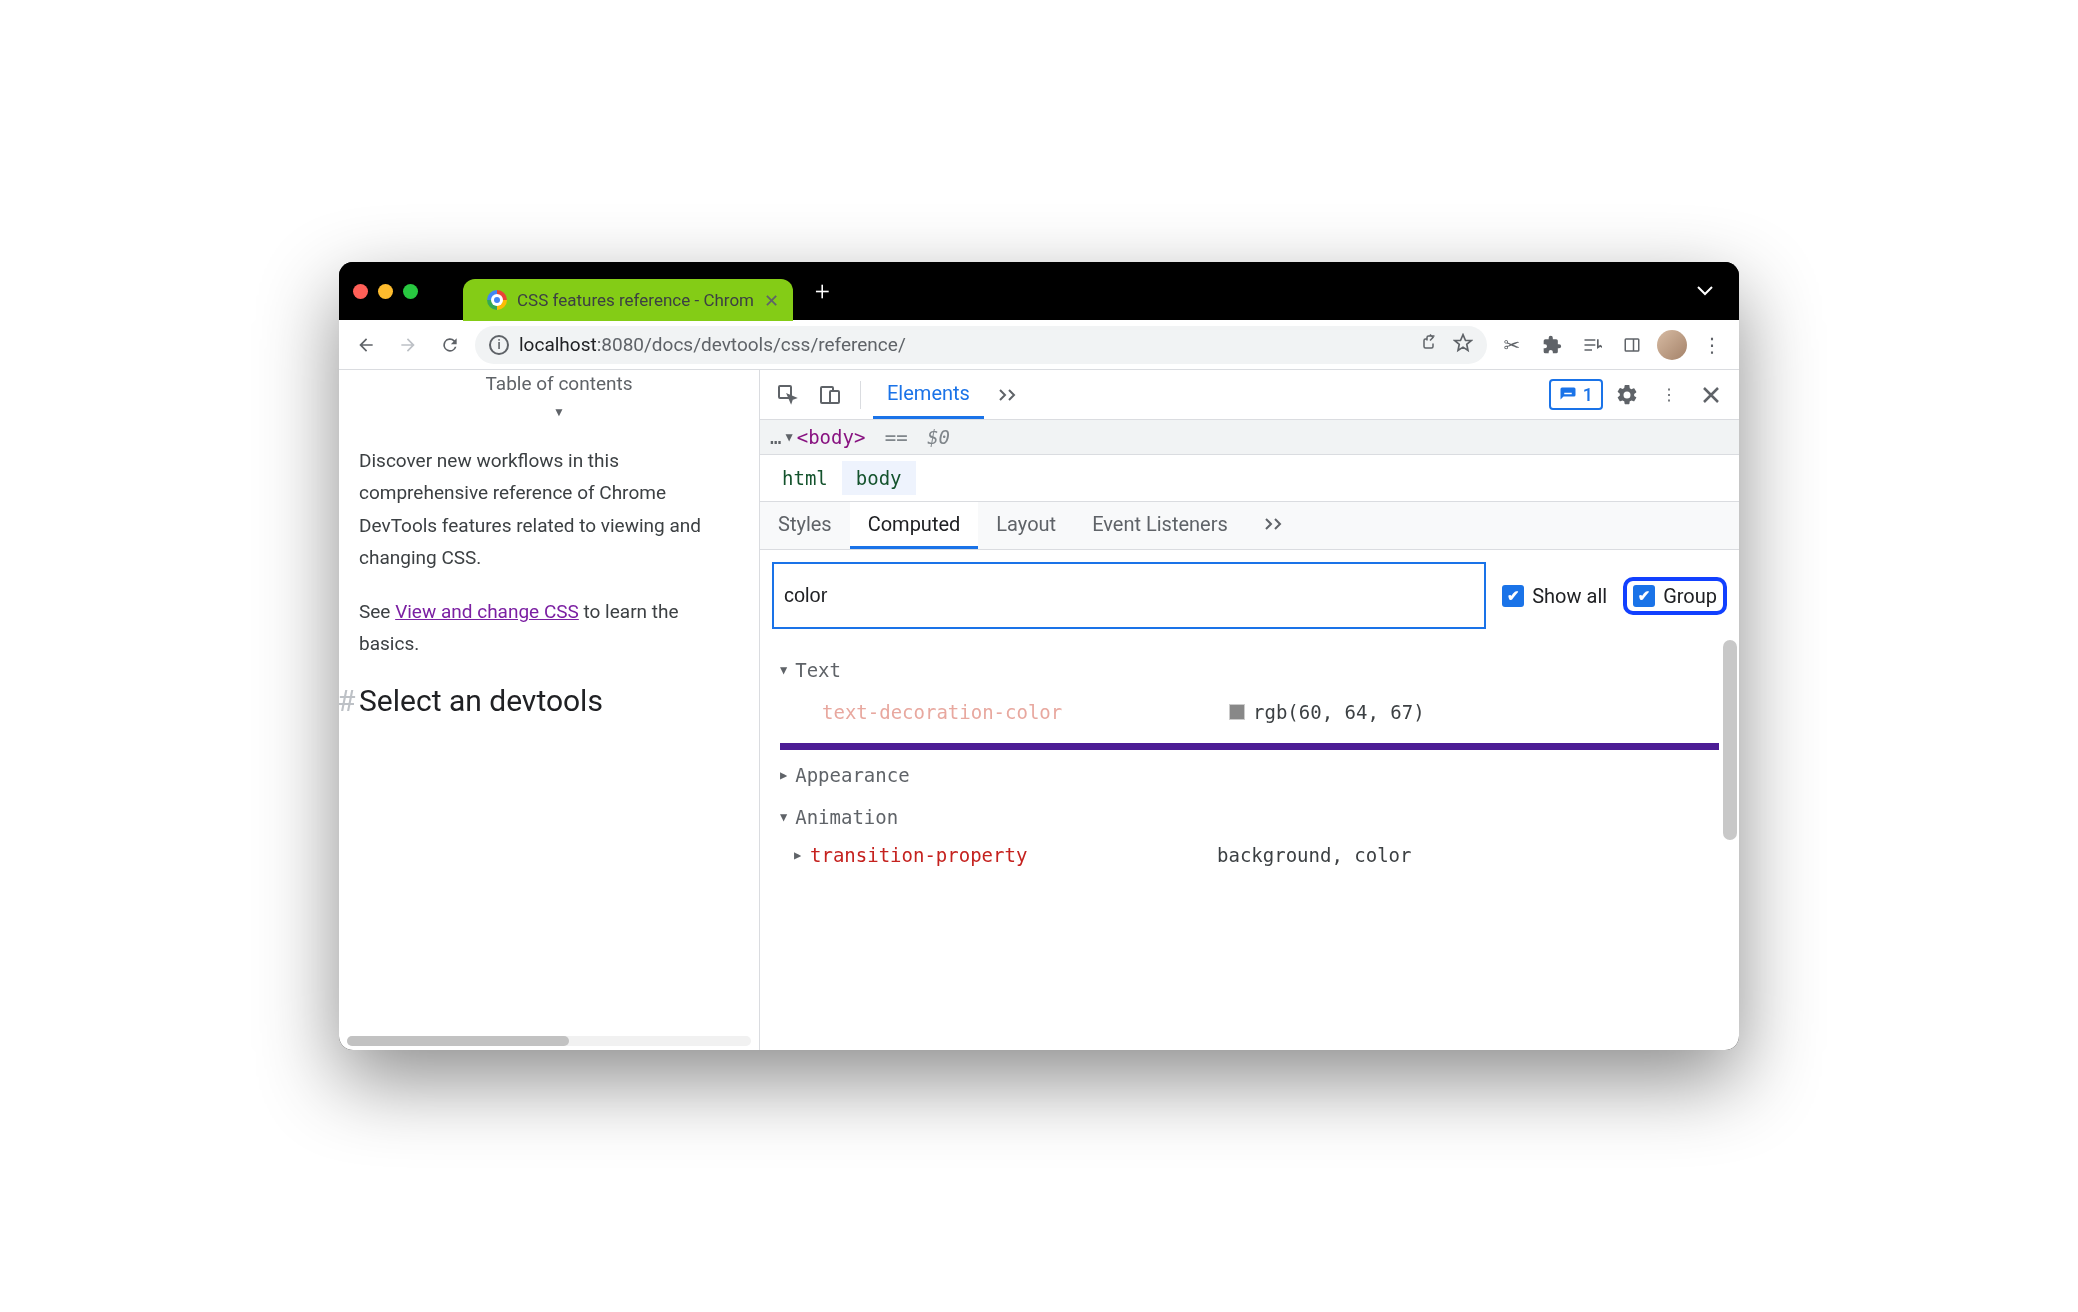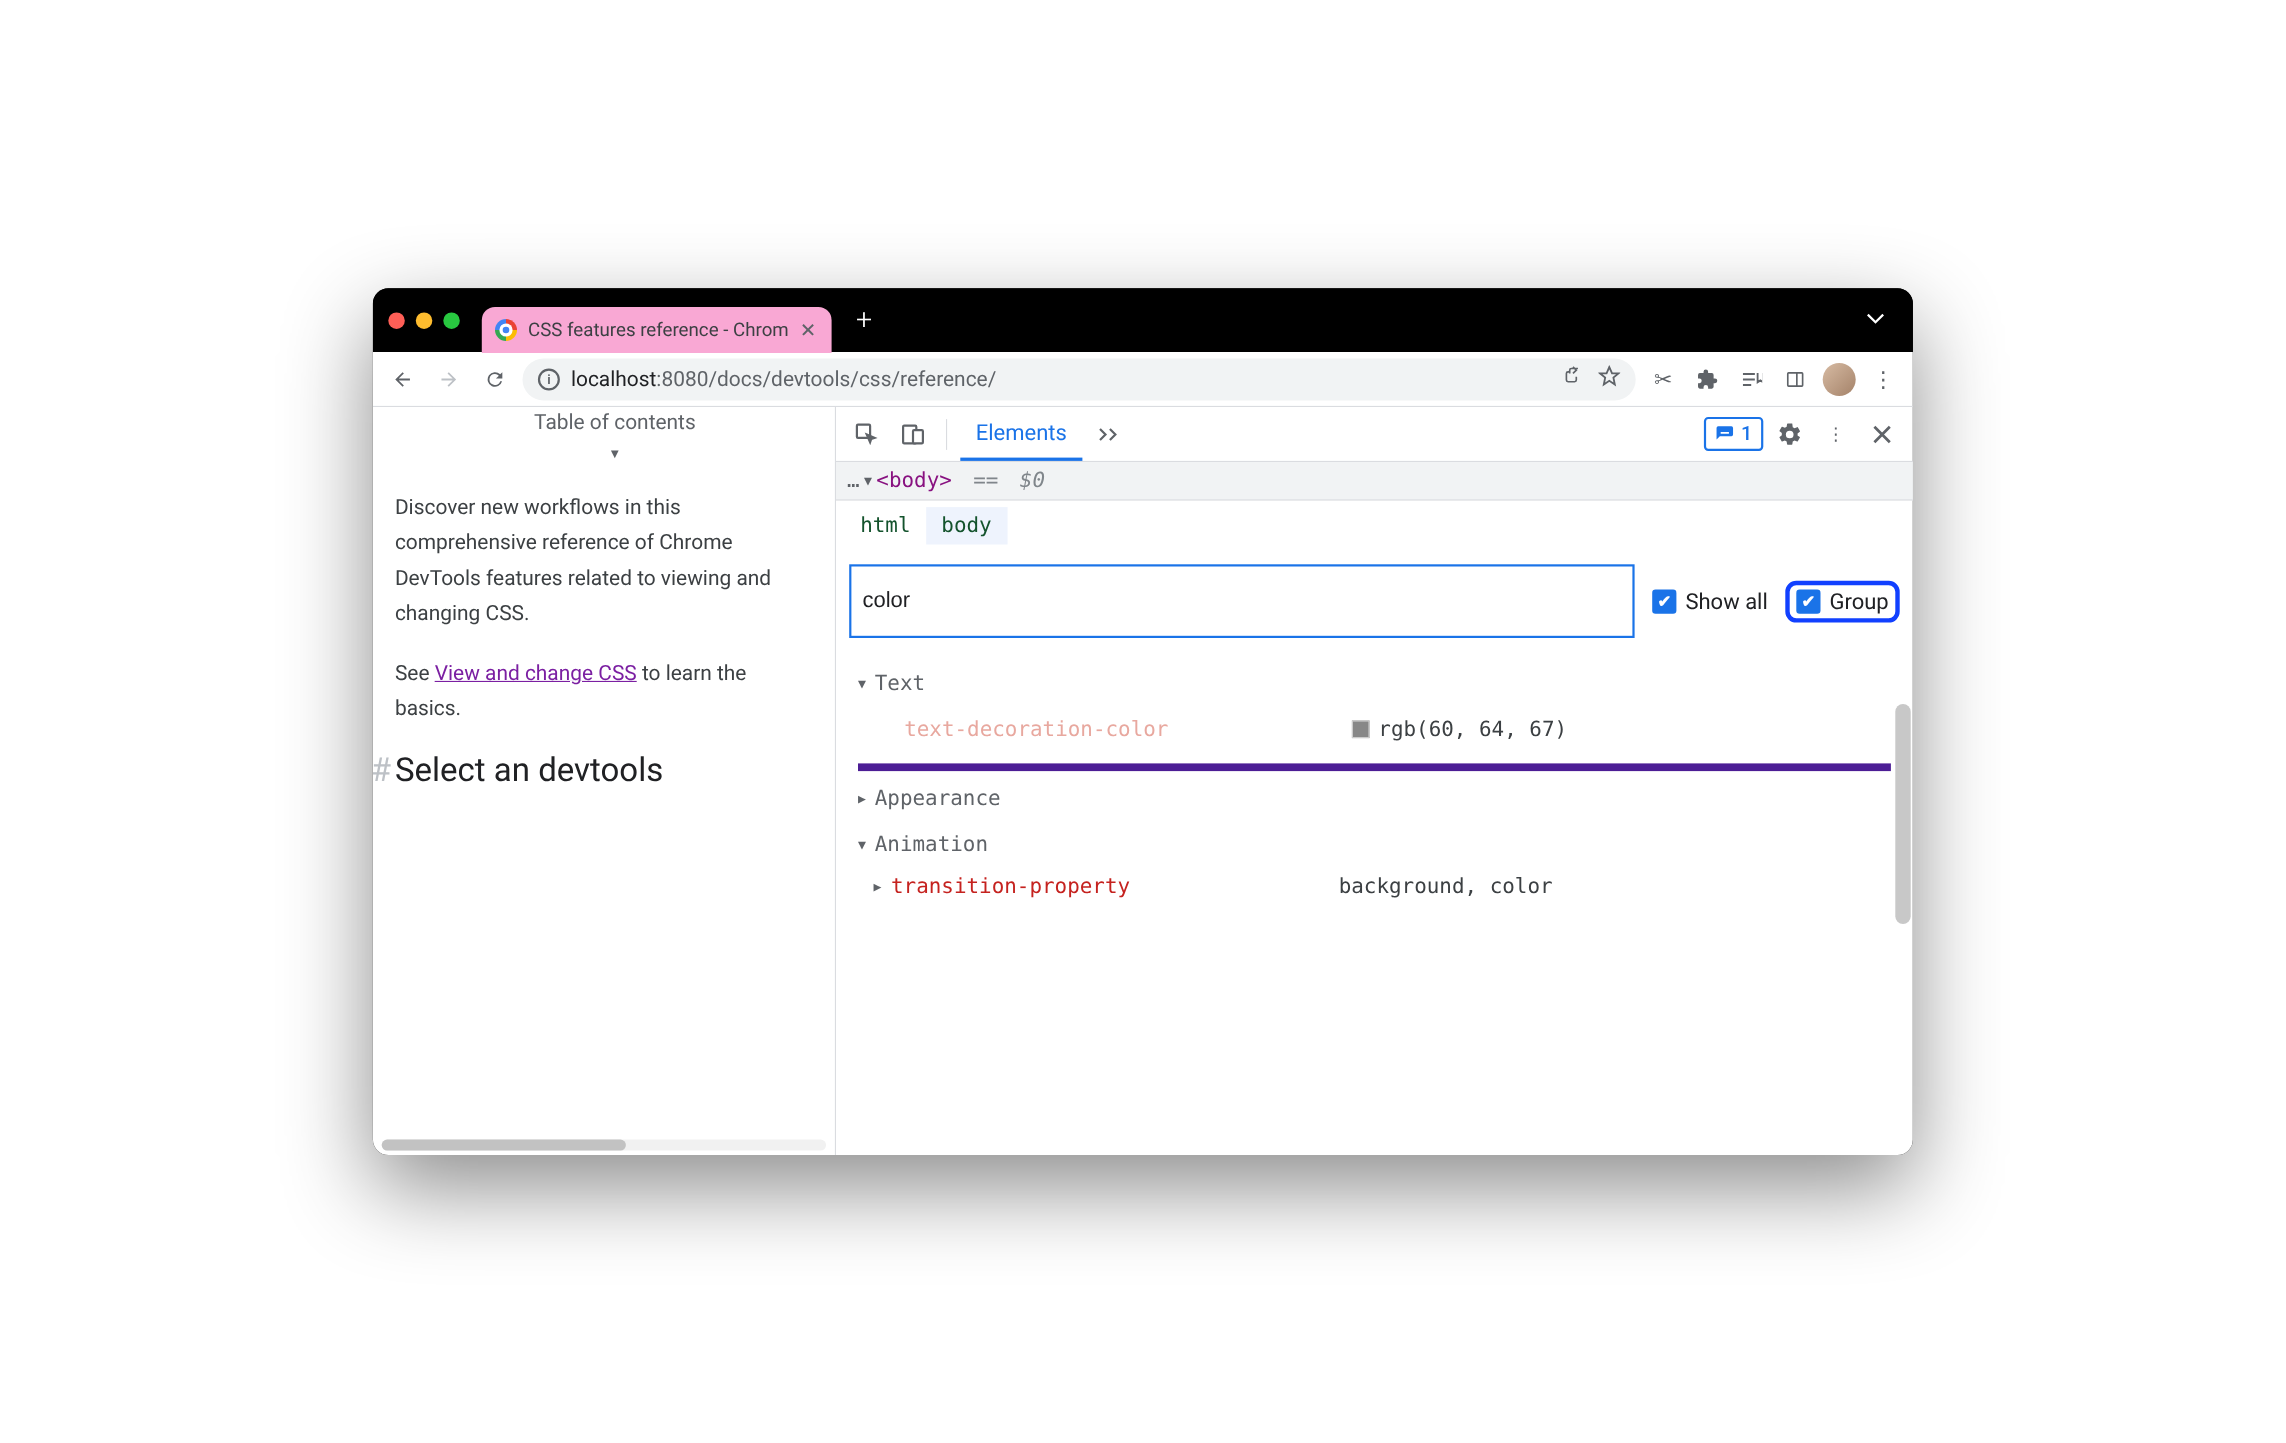--- a/index.html
+++ b/index.html
@@ -31,30 +31,31 @@
     gap: 12px;
     position: relative;
   }
   .traffic-lights { display: flex; gap: 10px; margin-right: 8px; }
   .tl { width: 15px; height: 15px; border-radius: 50%; }
   .tl.red { background:#ff5f57; }
   .tl.yellow { background:#febc2e; }
   .tl.green { background:#28c840; }
   .tab-strip { display:flex; align-items:flex-end; height:100%; }
   .tab {
-    background:#f9a8d4;
+    background:#84cc16;
     border-radius: 12px 12px 0 0;
-    padding: 8px 14px 8px 12px;
+    padding: 8px 14px 8px 24px;
     display:flex; align-items:center; gap:10px;
     min-width: 300px;
     color:#3c4043;
     font-size:17px;
     position:relative;
     bottom:-1px;
     height: 42px;
+    margin-left: 25px;
   }
   .tab .favicon { width:20px; height:20px; border-radius:50%; background: conic-gradient(#ea4335 0 90deg, #fbbc05 90deg 180deg, #34a853 180deg 270deg, #4285f4 270deg 360deg); position:relative; }
   .tab .favicon::after { content:''; position:absolute; top:4px; left:4px; width:12px; height:12px; border-radius:50%; background:#fff; }
   .tab .favicon::before { content:''; position:absolute; top:7px; left:7px; width:6px; height:6px; border-radius:50%; background:#4285f4; z-index:2; }
   .tab-title { flex:1; overflow:hidden; white-space:nowrap; text-overflow:ellipsis; }
   .tab-close { font-size:18px; color:#5f6368; cursor:pointer; }
   .new-tab-btn { color:#fff; font-size:26px; font-weight:300; padding:6px 10px; cursor:pointer; }
   .tabs-dropdown { margin-left:auto; color:#fff; font-size:14px; padding:8px 12px; cursor:pointer; }
 
   
@@ -298,20 +299,31 @@
         <span class="tag">&lt;body&gt;</span>
         &nbsp;<span style="color:#80868b">==</span>&nbsp;
         <span class="dollar">$0</span>
       </div>
 
       <div class="breadcrumb">
         <div class="crumb">html</div>
         <div class="crumb active">body</div>
       </div>
 
+      <div class="sub-tabs">
+        <div class="sub-tab">Styles</div>
+        <div class="sub-tab active">Computed</div>
+        <div class="sub-tab">Layout</div>
+        <div class="sub-tab">Event Listeners</div>
+        <div class="sub-tab">
+          <svg width="20" height="14" viewBox="0 0 20 14">
+              <path d="M2 2l5 5-5 5M11 2l5 5-5 5" stroke="#5f6368" stroke-width="2" fill="none"></path>
+            </svg>
+        </div>
+      </div>
 
       <div class="filter-row">
         <input class="filter-input" value="color" style="">
         <label class="cb-wrap">
           <span class="cb">✔</span>
           <span>Show all</span>
         </label>
         <label class="cb-wrap group-highlight">
           <span class="cb">✔</span>
           <span>Group</span>

